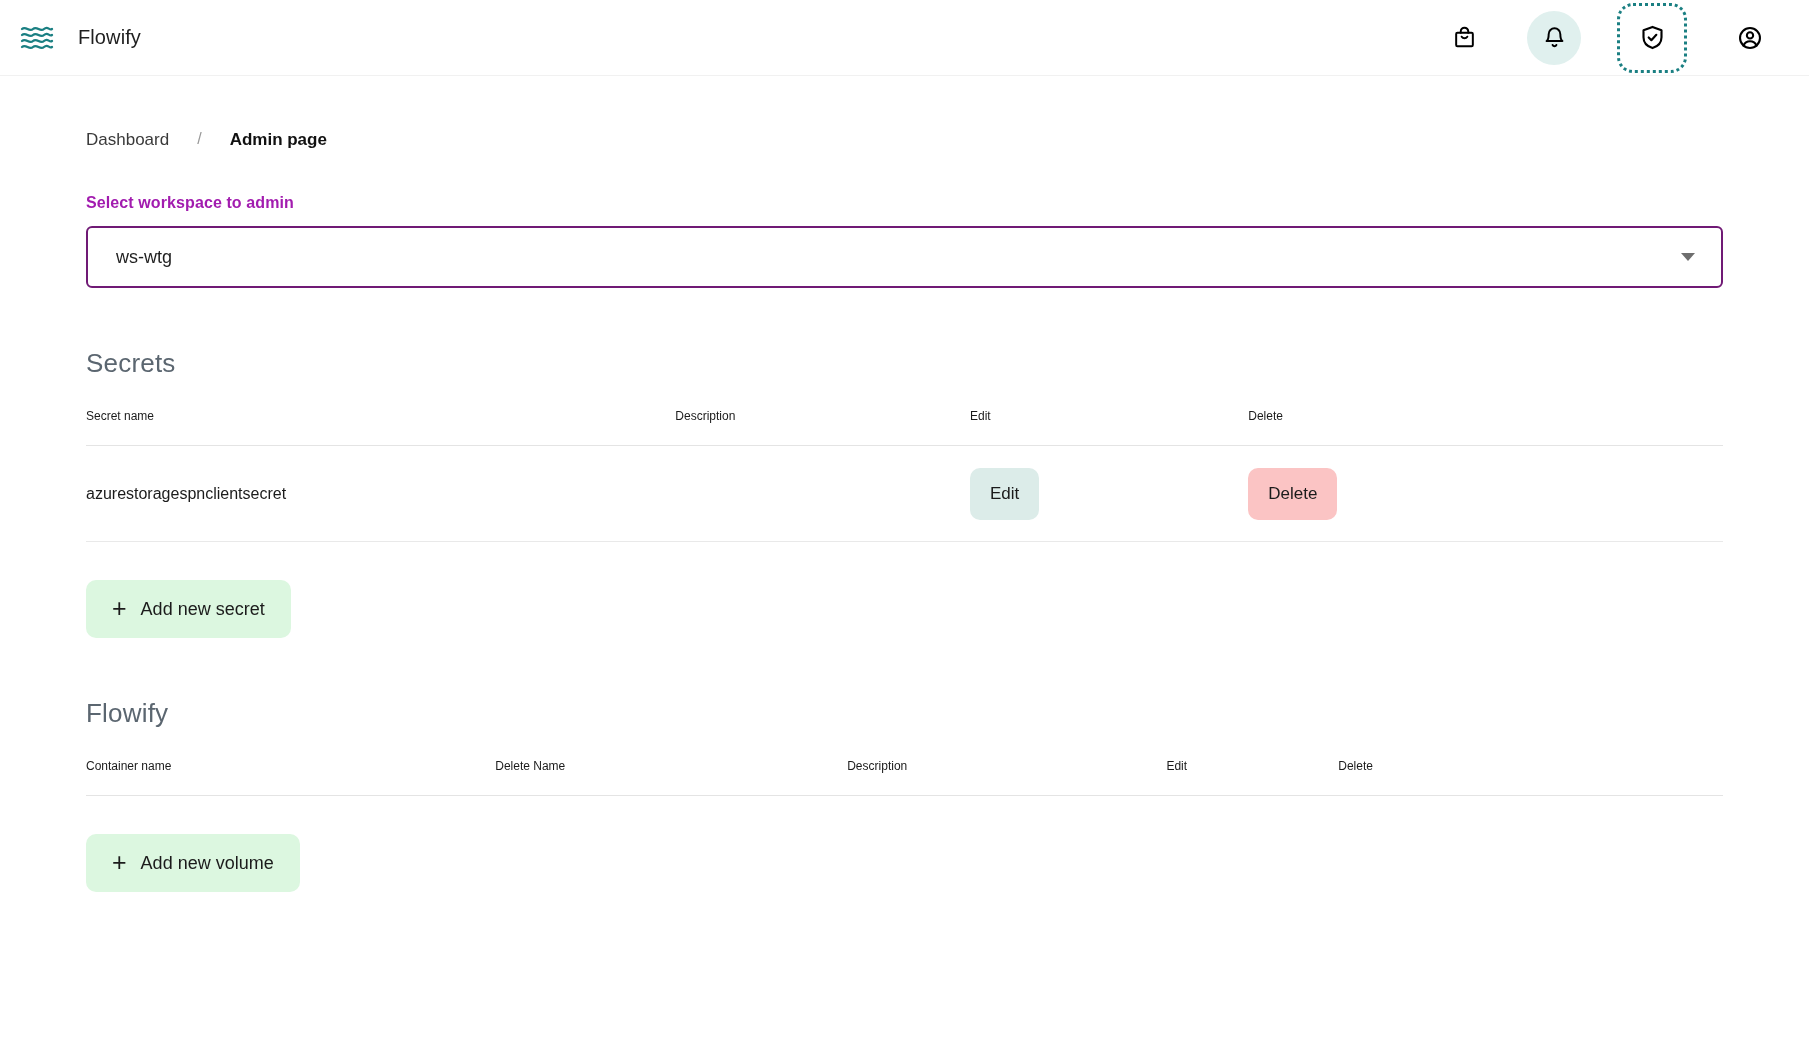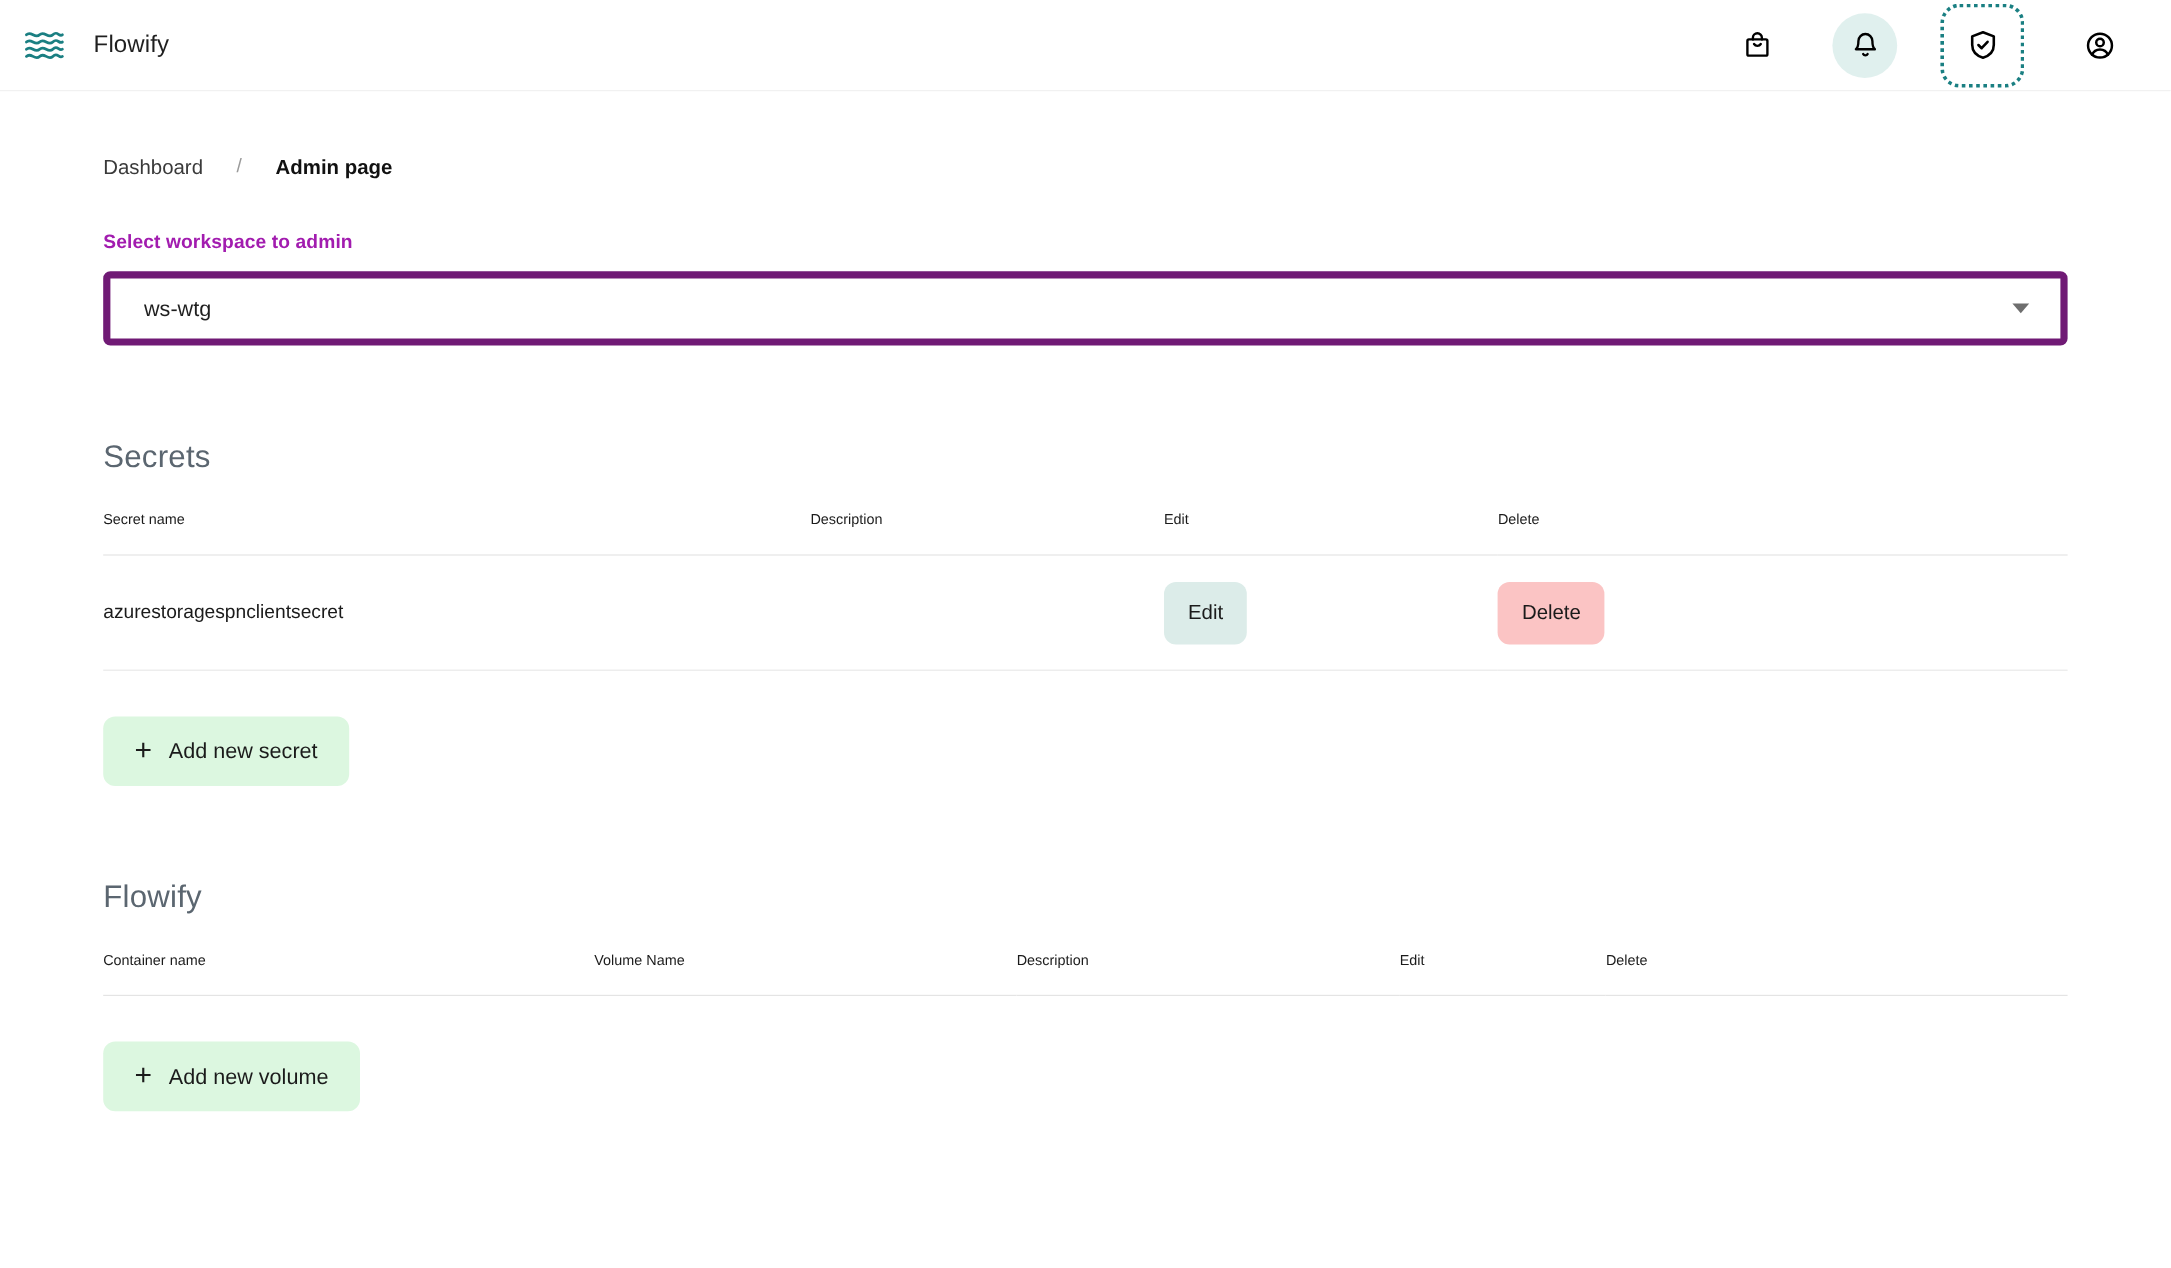--- a/index.html
+++ b/index.html
@@ -96,21 +96,21 @@
     font-size: 16px;
     font-weight: 700;
     color: #a21caf;
     letter-spacing: 0.1px;
   }
 
   .select-wrap {
     margin-top: 14px;
     height: 62px;
     width: 1637px;
-    border: 6px solid #701a75;
+    border: 2px solid #701a75;
     border-radius: 6px;
     background: #ffffff;
     display: flex;
     align-items: center;
     position: relative;
     cursor: pointer;
   }
   .select-value {
     font-size: 18px;
     color: #1f1f1f;
@@ -124,21 +124,21 @@
     width: 0; height: 0;
     border-left: 7px solid transparent;
     border-right: 7px solid transparent;
     border-top: 8px solid #6e6e6e;
   }
 
   .section-title {
     font-size: 26px;
     font-weight: 400;
     color: #5b6670;
-    margin-top: 77px;
+    margin-top: 60px;
     letter-spacing: 0.2px;
   }
 
   table.data-table {
     width: 1637px;
     border-collapse: collapse;
     margin-top: 30px;
   }
   table.data-table th {
     text-align: left;
@@ -304,21 +304,21 @@
     <span>Add new secret</span>
   </button>
 
   
   <div class="section-title">Flowify</div>
 
   <table class="data-table">
     <thead>
       <tr>
         <th style="width:25%" class="cell-pad">Container name</th>
-        <th style="width:21.5%">Volume Name</th>
+        <th style="width:21.5%">Delete Name</th>
         <th style="width:19.5%">Description</th>
         <th style="width:10.5%">Edit</th>
         <th style="width:23.5%">Delete</th>
       </tr>
     </thead>
     <tbody></tbody>
   </table>
 
   <button class="btn-add">
     <span class="plus-glyph">+</span>

